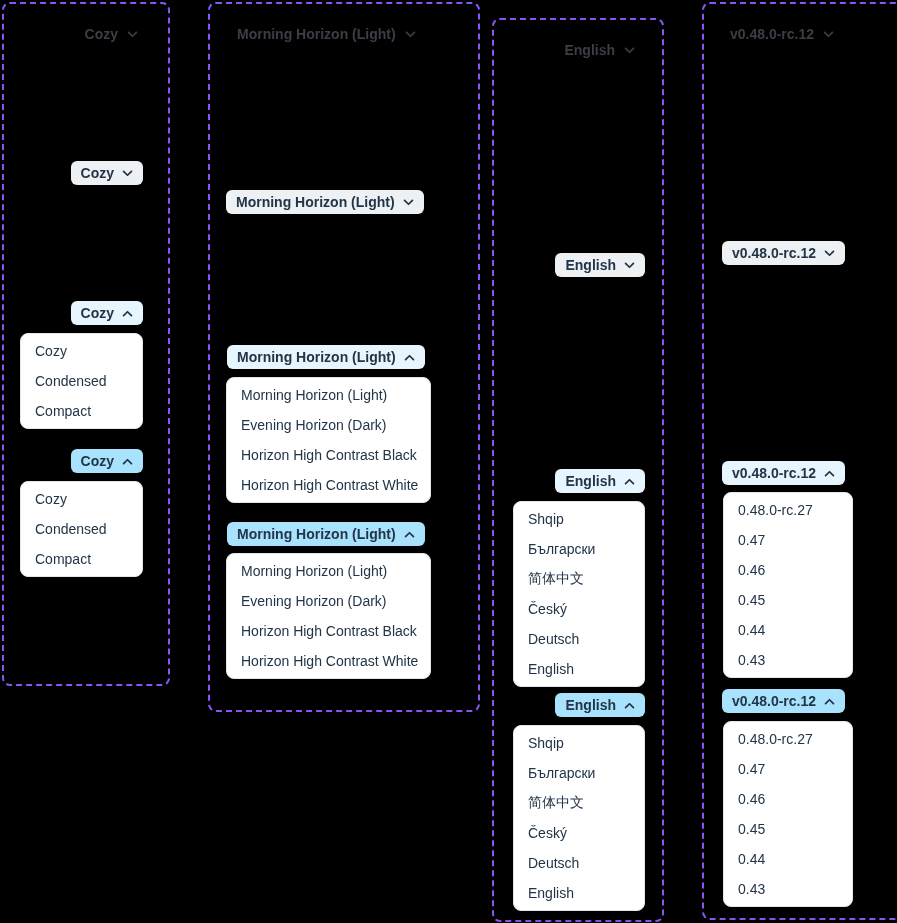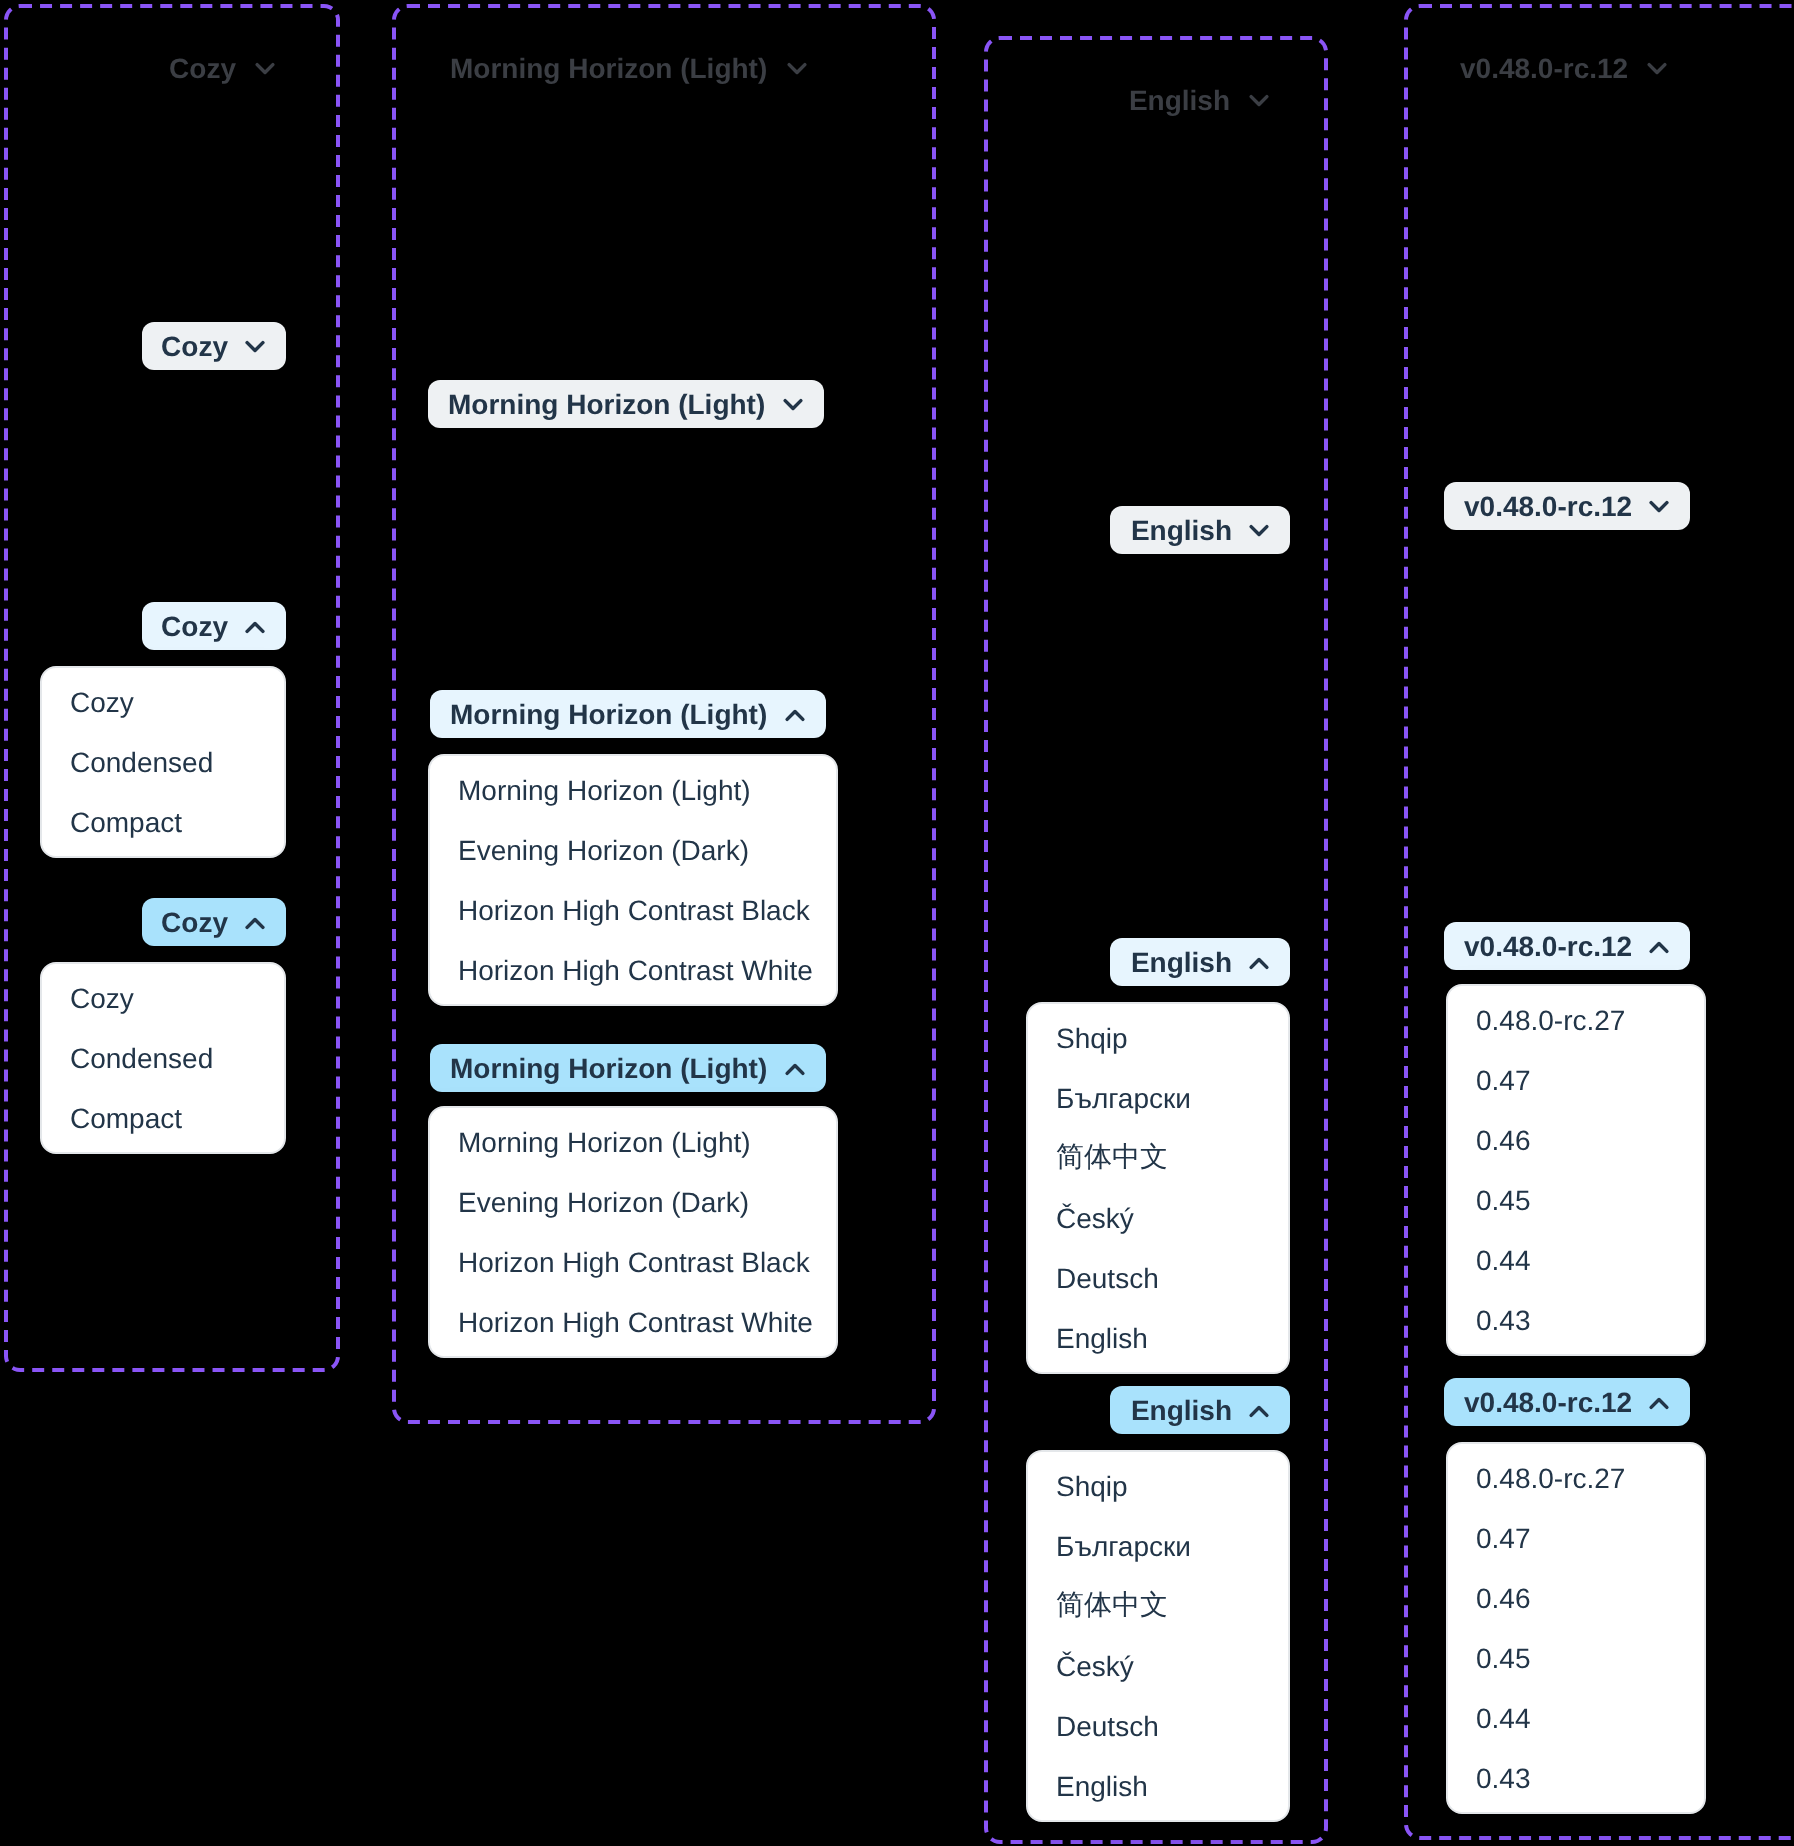--- a/index.html
+++ b/index.html
@@ -72,21 +72,21 @@
       </svg>
   </button>
 
   <div class="menu" style="top:477px;left:16px;right:25px;">
     <div class="menu-item">Cozy</div>
     <div class="menu-item">Condensed</div>
     <div class="menu-item">Compact</div>
   </div>
 </div>
 
-<div class="panel" style="left:196px;top:2px;width:272px;height:710px;">
+<div class="panel" style="left:208px;top:2px;width:272px;height:710px;">
 
   <div class="ghost" style="top:18px;left:27px;">
     <span>Morning Horizon (Light)</span>
     <svg class="chev" width="11" height="7" viewBox="0 0 12 8">
         <path d="M1.5 1.5 L6 6 L10.5 1.5" fill="none" stroke="currentColor" stroke-width="2" stroke-linecap="round" stroke-linejoin="round"></path>
       </svg>
   </div>
 
   <button class="sel-btn" style="top:186px;left:16px;">
     <span>Morning Horizon (Light)</span>

